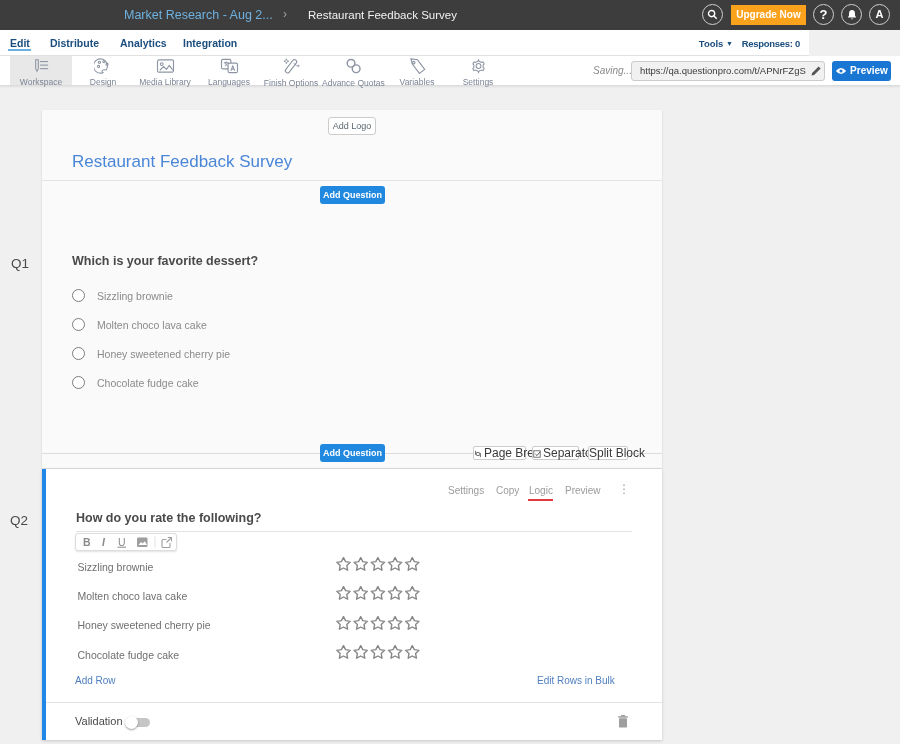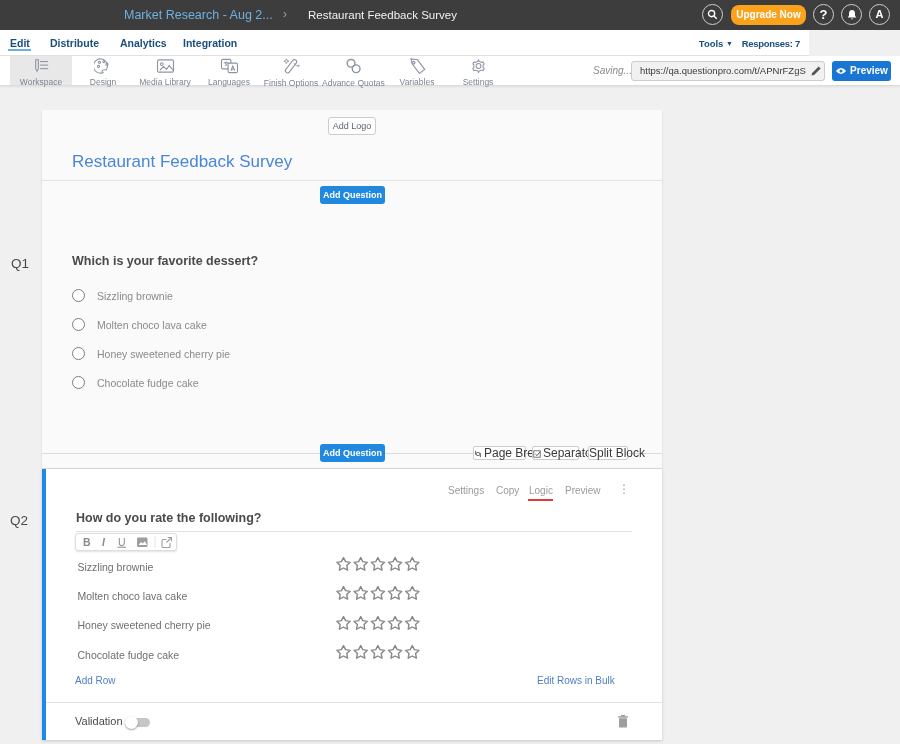--- a/index.html
+++ b/index.html
@@ -9,21 +9,21 @@
 
 .topbar { position:absolute; top:0; left:0; width:900px; height:30px; background:#3d3d3d; }
 .logoblock { position:absolute; top:0; left:0; width:103px; height:30px; background:#2088e0; }
 .plogo { position:absolute; left:15px; top:6px; }
 .surveys { position:absolute; left:39px; top:8px; color:#fff; font-size:12px; }
 .surveys .car { font-size:8px; position:relative; top:-1px; margin-left:5px; }
 .crumb1 { position:absolute; left:124px; top:8px; color:#6fb1e0; font-size:12.5px; }
 .crumbsep { position:absolute; left:283px; top:7px; color:#a0a0a0; font-size:12px; }
 .crumb2 { position:absolute; left:308px; top:9px; color:#f2f2f2; font-size:11.5px; }
 .cicon { position:absolute; top:4px; width:21px; height:21px; border:1px solid #cfcfcf; border-radius:50%; color:#fff; text-align:center; }
-.upgrade { position:absolute; left:731px; top:5px; width:75px; height:20px; background:#faa21b; border-radius:8px; color:#fff; font-size:10px; font-weight:bold; text-align:center; line-height:20px; }
+.upgrade { position:absolute; left:731px; top:5px; width:75px; height:20px; background:#faa21b; border-radius:0; color:#fff; font-size:10px; font-weight:bold; text-align:center; line-height:20px; }
 
 
 .tabrow { position:absolute; top:30px; left:0; width:809px; height:26px; background:#fff; border-bottom:1px solid #e2e2e2;padding-left:16px; }
 .tab { position:absolute; top:7px; font-size:10.5px; font-weight:bold; color:#1b4d7d; }
 .editline { position:absolute; left:8px; top:19px; width:23px; height:2px; background:#6ab1e2; }
 .tools { position:absolute; top:8px; right:76px; font-size:9.5px; font-weight:bold; color:#1b4d7d; }
 .tools .car { font-size:7px; position:relative; top:-1px; }
 .responses { position:absolute; top:8px; right:9px; font-size:9.5px; letter-spacing:-0.3px; font-weight:bold; color:#1b4d7d; }
 
 
@@ -92,21 +92,21 @@
   <div class="cicon" style="left:869px; font-size:11px; font-weight:bold; line-height:19px;">A</div>
 </div>
 
 <div class="tabrow">
   <div class="tab" style="left:10px;">Edit</div>
   <div class="editline"></div>
   <div class="tab" style="left:50px;">Distribute</div>
   <div class="tab" style="left:120px;">Analytics</div>
   <div class="tab" style="left:183px;">Integration</div>
   <div class="tools">Tools <span class="car">▼</span></div>
-  <div class="responses">Responses: 7</div>
+  <div class="responses">Responses: 0</div>
 </div>
 
 <div class="toolbar">
   <div class="titem active" style="left:10px;">
     <svg width="20" height="16" viewBox="0 0 22 18" fill="none" stroke="#8d95a3" stroke-width="1.2">
       <path d="M5,2 h3 v10 l-1.5,3 l-1.5,-3 z"></path>
         <line x1="10" y1="4" x2="19" y2="4"></line>
         <line x1="10" y1="8" x2="19" y2="8"></line>
         <line x1="10" y1="12" x2="19" y2="12"></line>
     </svg>

